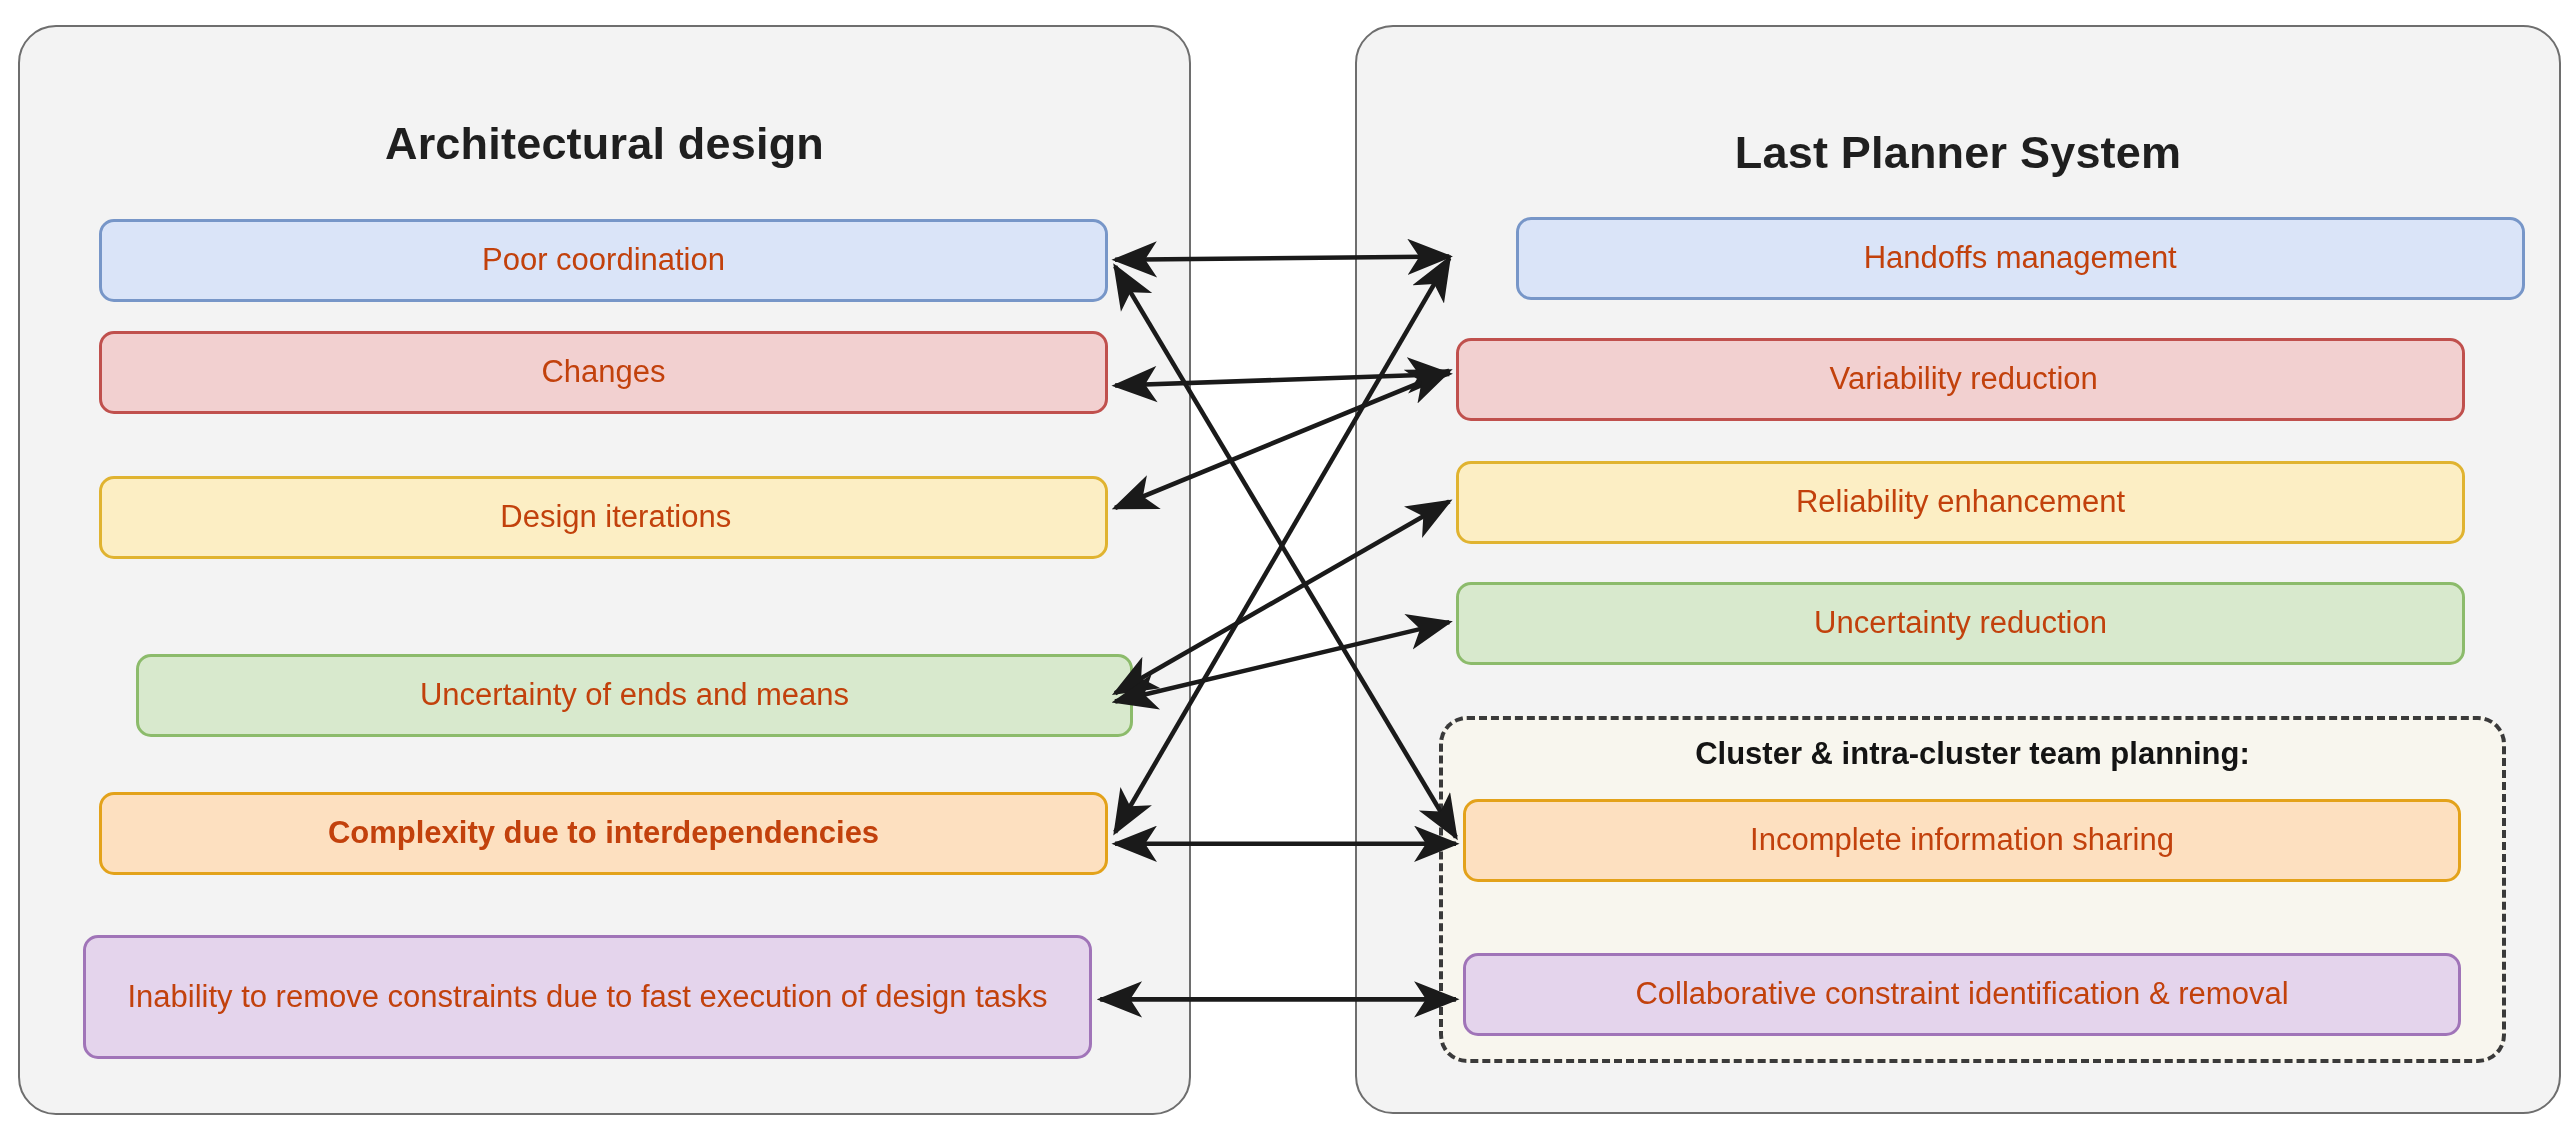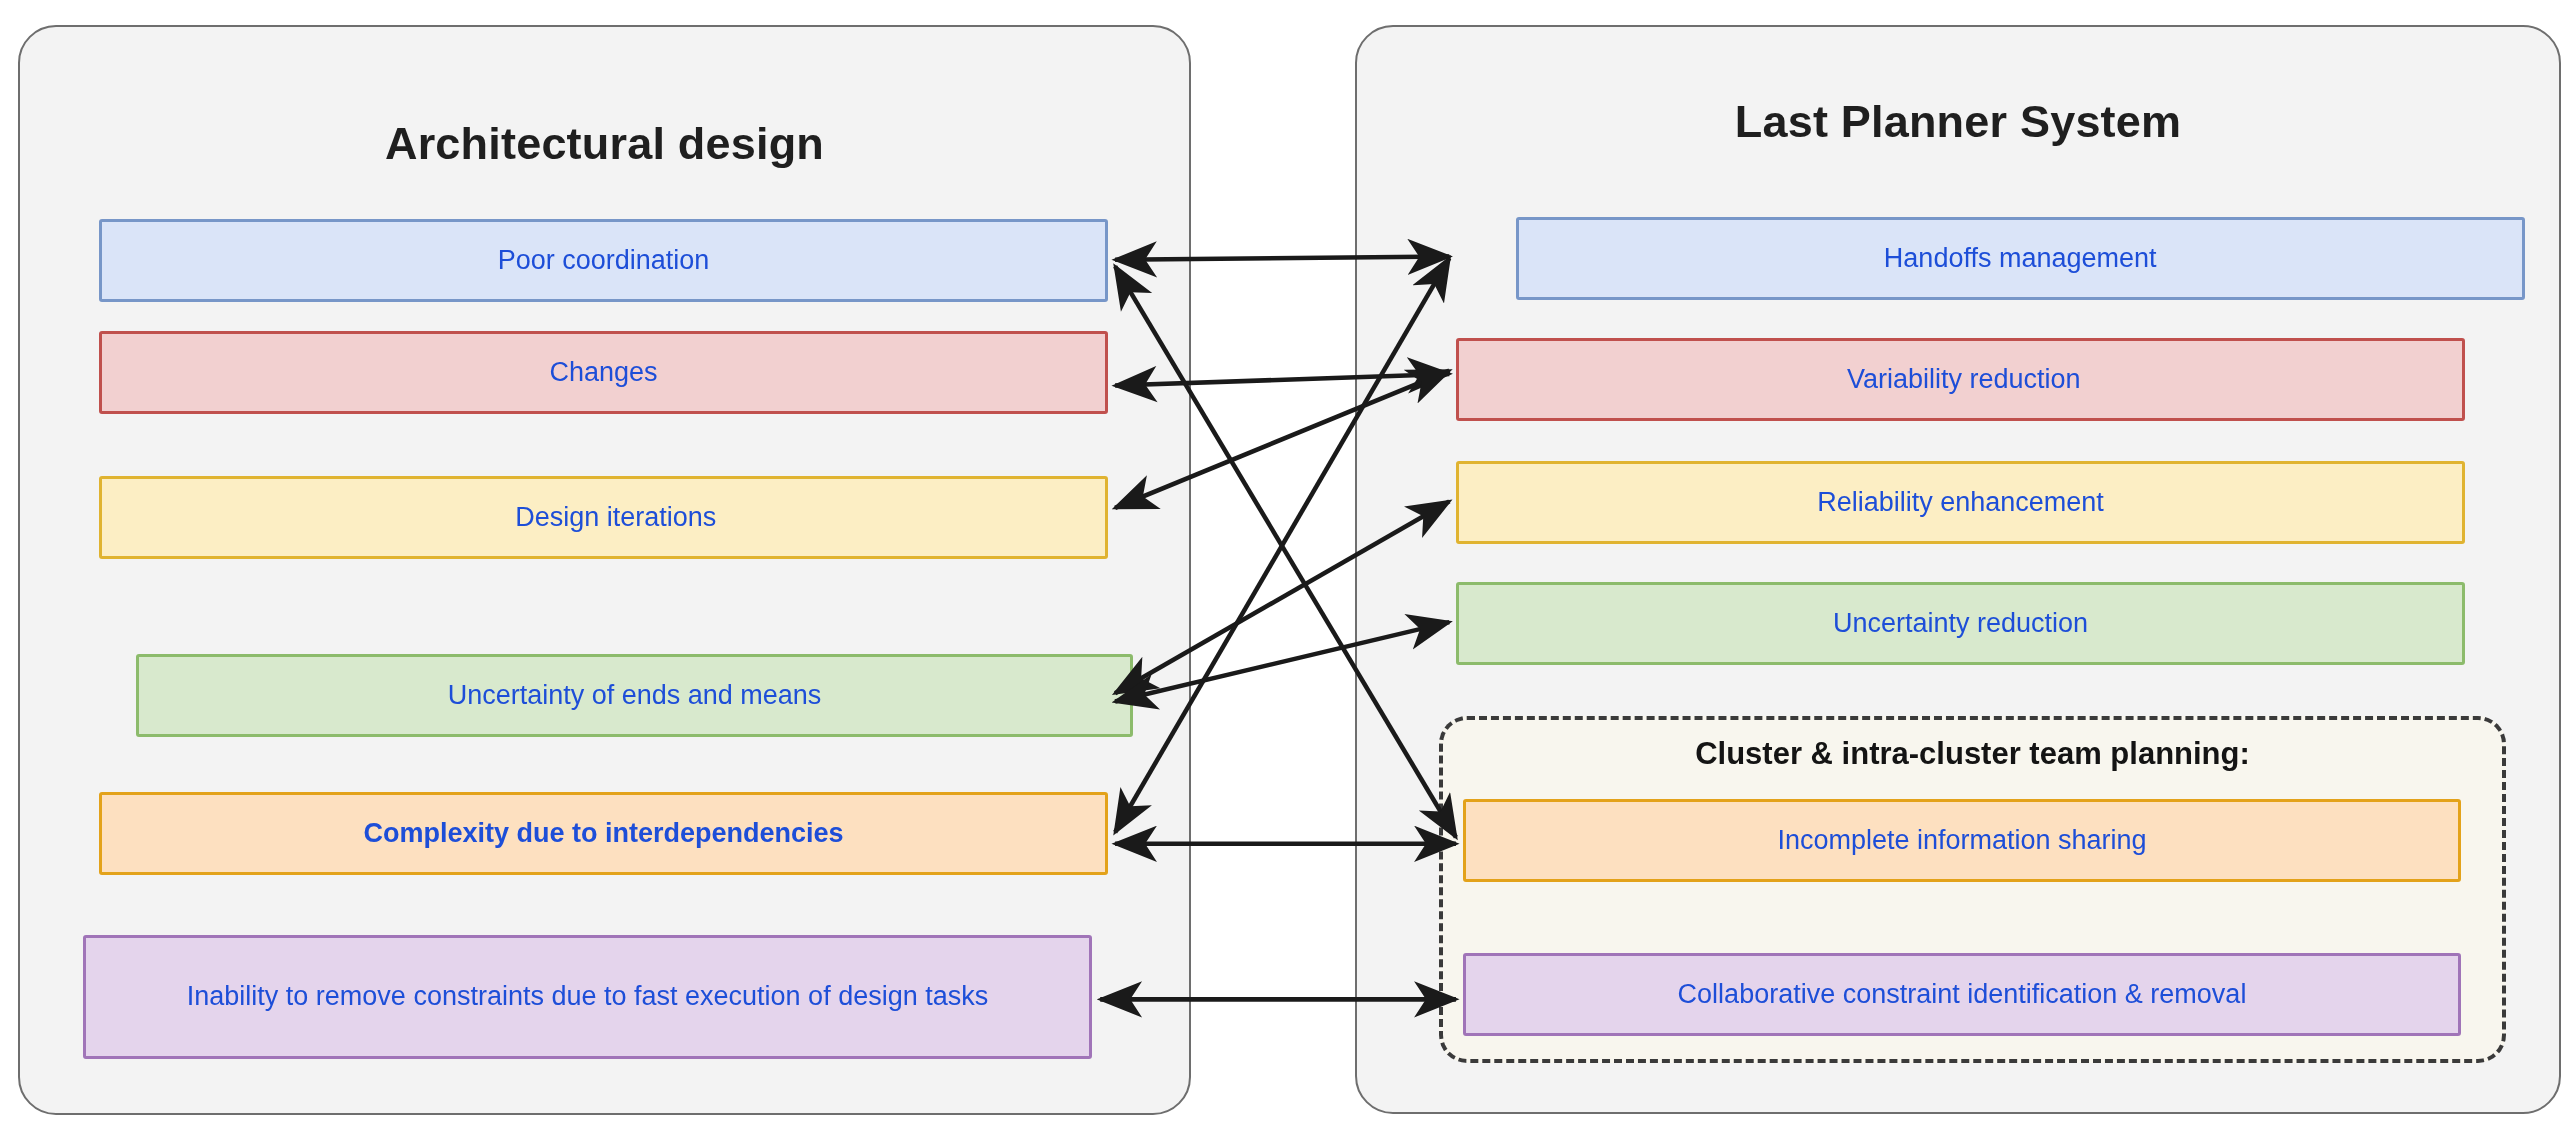--- a/index.html
+++ b/index.html
@@ -24,35 +24,35 @@
   .panel-title{
     position:absolute;
     left:0;right:0;
     text-align:center;
     font-size:45px;
     font-weight:bold;
     color:#1f1f1f;
     letter-spacing:0.2px;
   }
   #title-left {top:91px;}
-  #title-right{top:69px;}
+  #title-right{top:100px;}
 
   
   .node{
     position:absolute;
     box-sizing:border-box;
     border-width:3.3px;
     border-style:solid;
-    border-radius:3px;
+    border-radius:15px;
     display:flex;
     align-items:center;
     justify-content:center;
     text-align:center;
-    font-size:27px;
-    color:#1d4ed8;
+    font-size:31px;
+    color:#c2410c;
     line-height:1.18;
     padding:3.3px 11.6px;
   }
   .c-blue   {background:#dae4f8; border-color:#7796c8;}
   .c-red    {background:#f2d0d0; border-color:#c0504d;}
   .c-yellow {background:#fceec4; border-color:#e0b330;}
   .c-green  {background:#d8e9cd; border-color:#8cbb6b;}
   .c-orange {background:#fde0c0; border-color:#e3a21a;}
   .c-purple {background:#e4d4ec; border-color:#a074b8;margin-top:7px;}
 

